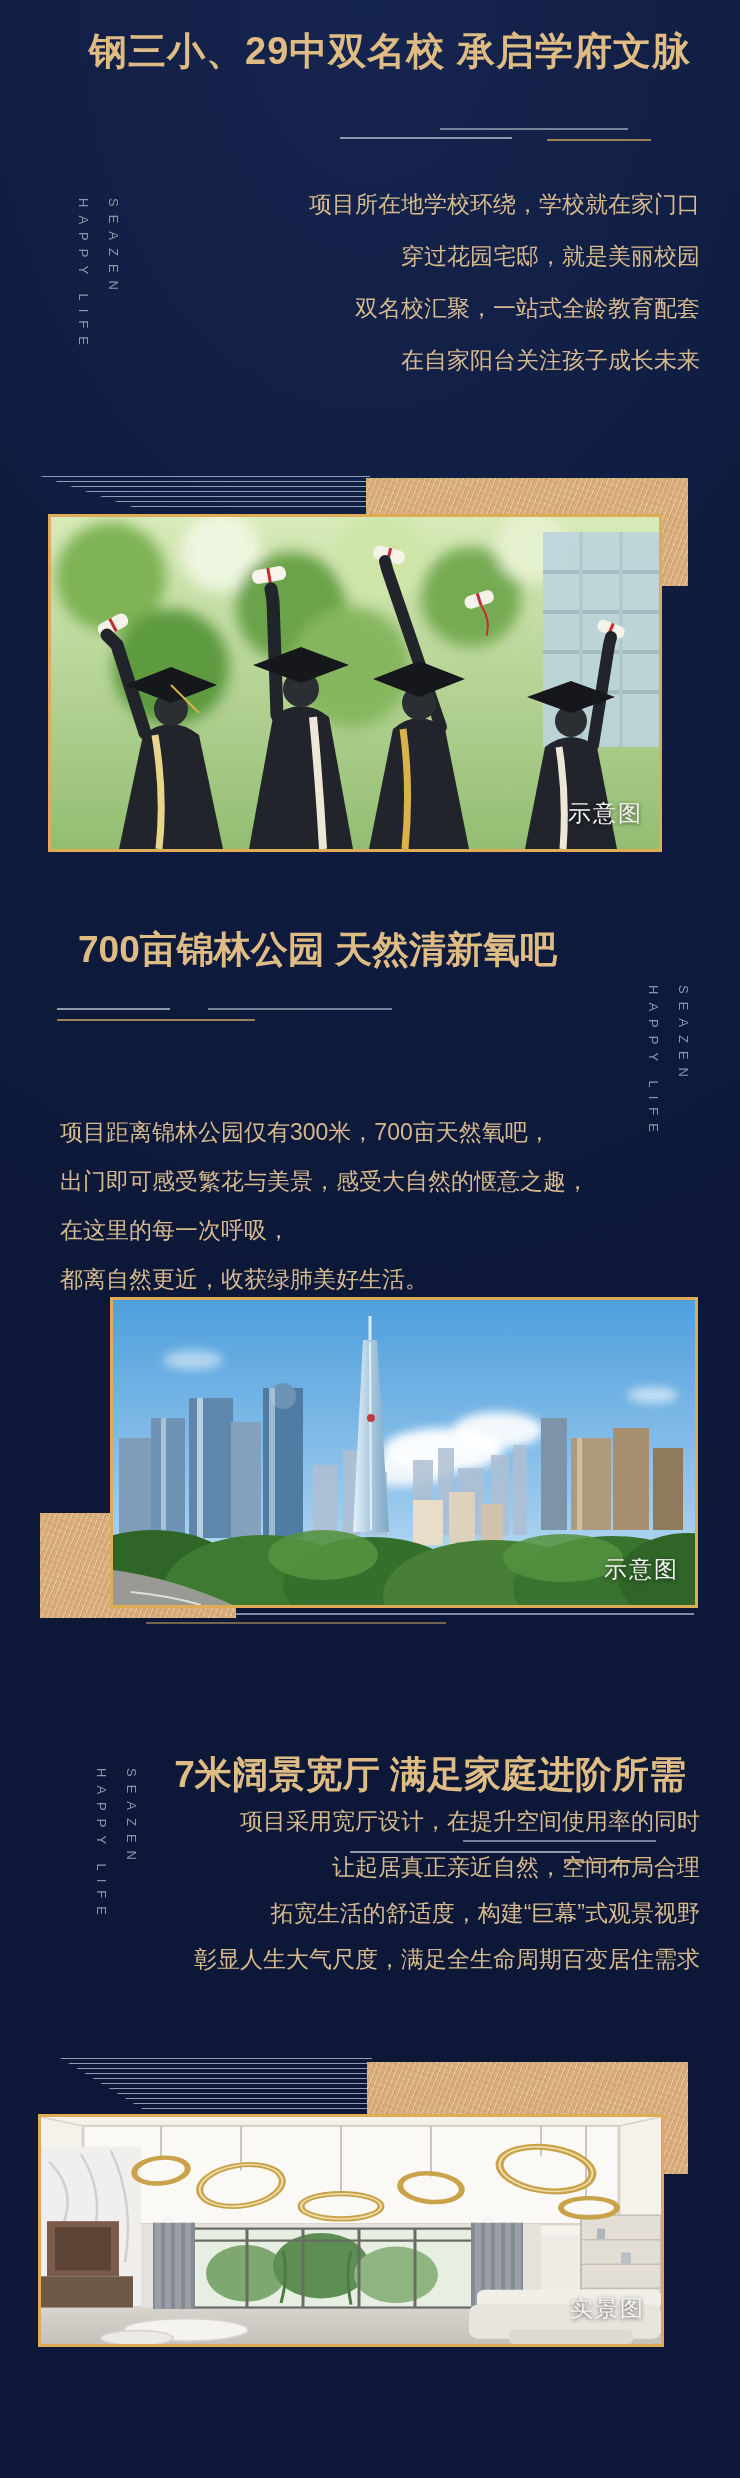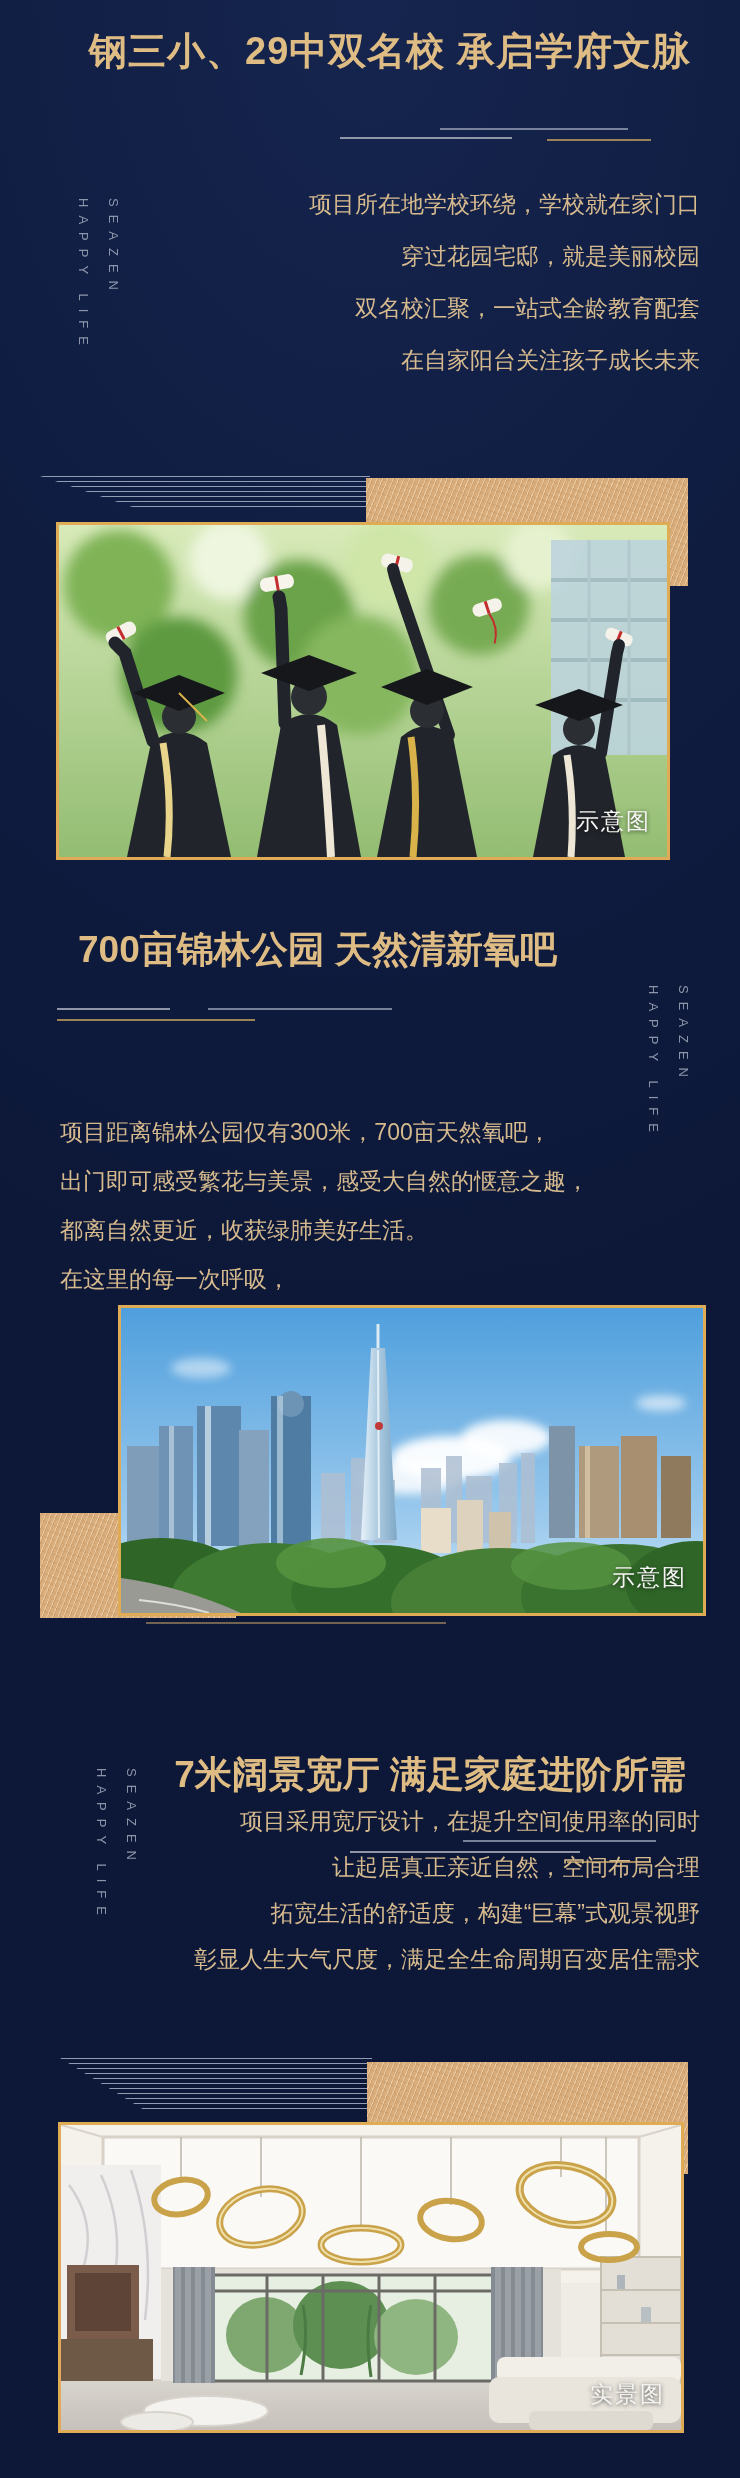--- a/index.html
+++ b/index.html
@@ -49,26 +49,26 @@
   
   .panel { position:absolute; z-index:1; background-color:#d9ae7c;
      background-image:
        repeating-linear-gradient(112deg, rgba(255,243,221,.38) 0 1px, rgba(177,123,70,.22) 1px 2px, rgba(217,174,124,0) 2px 5px),
        repeating-linear-gradient(20deg, rgba(186,134,78,.16) 0 2px, rgba(0,0,0,0) 2px 7px); }
   .pn1 { left:366px; top:478px; width:322px; height:108px; }
   .pn2 { left:40px;  top:1513px; width:196px; height:105px; }
   .pn3 { left:367px; top:2062px; width:321px; height:112px; }
 
   
-  .photo { position:absolute; z-index:2; margin:8px; border:3px solid #dfab55; box-sizing:border-box;
+  .photo { position:absolute; z-index:2; margin:0; border:3px solid #dfab55; box-sizing:border-box;
            background:#1a2213; }
   .photo svg { width:100%; height:100%; display:block; }
   .ph1 { left:48px;  top:514px;  width:614px; height:338px; }
   .ph2 { left:110px; top:1297px; width:588px; height:311px; }
-  .ph3 { left:50px;  top:2114px; width:626px; height:311px; }
+  .ph3 { left:38px;  top:2114px; width:626px; height:233px; }
   .photo-label { position:absolute; right:16px; bottom:20px; color:#f4f4f2; font-size:23px;
                  letter-spacing:2px; text-shadow:0 1px 4px rgba(0,0,0,.65); }
 </style>
 </head>
 <body>
 
 <div class="page">
 
   <h1 class="title t1">钢三小、29中双名校 承启学府文脉</h1>
 
@@ -186,22 +186,22 @@
 
   <div class="deco">
     <i class="d2a"></i>
     <i class="d2b"></i>
     <i class="d2c"></i>
   </div>
 
   <div class="para pl2">
     <p>项目距离锦林公园仅有300米，700亩天然氧吧，</p>
     <p>出门即可感受繁花与美景，感受大自然的惬意之趣，</p>
+    <p>在这里的每一次呼吸，</p>
     <p>都离自然更近，收获绿肺美好生活。</p>
-    <p>在这里的每一次呼吸，</p>
   </div>
 
   <div class="panel pn2"></div>
 
   <figure class="photo ph2">
     <svg viewBox="0 0 582 305" preserveAspectRatio="none">
       <defs>
         <linearGradient id="sky" x1="0" y1="0" x2="0" y2="1">
           <stop offset="0" stop-color="#4f9fdd"></stop>
             <stop offset=".7" stop-color="#9ccaED"></stop>

